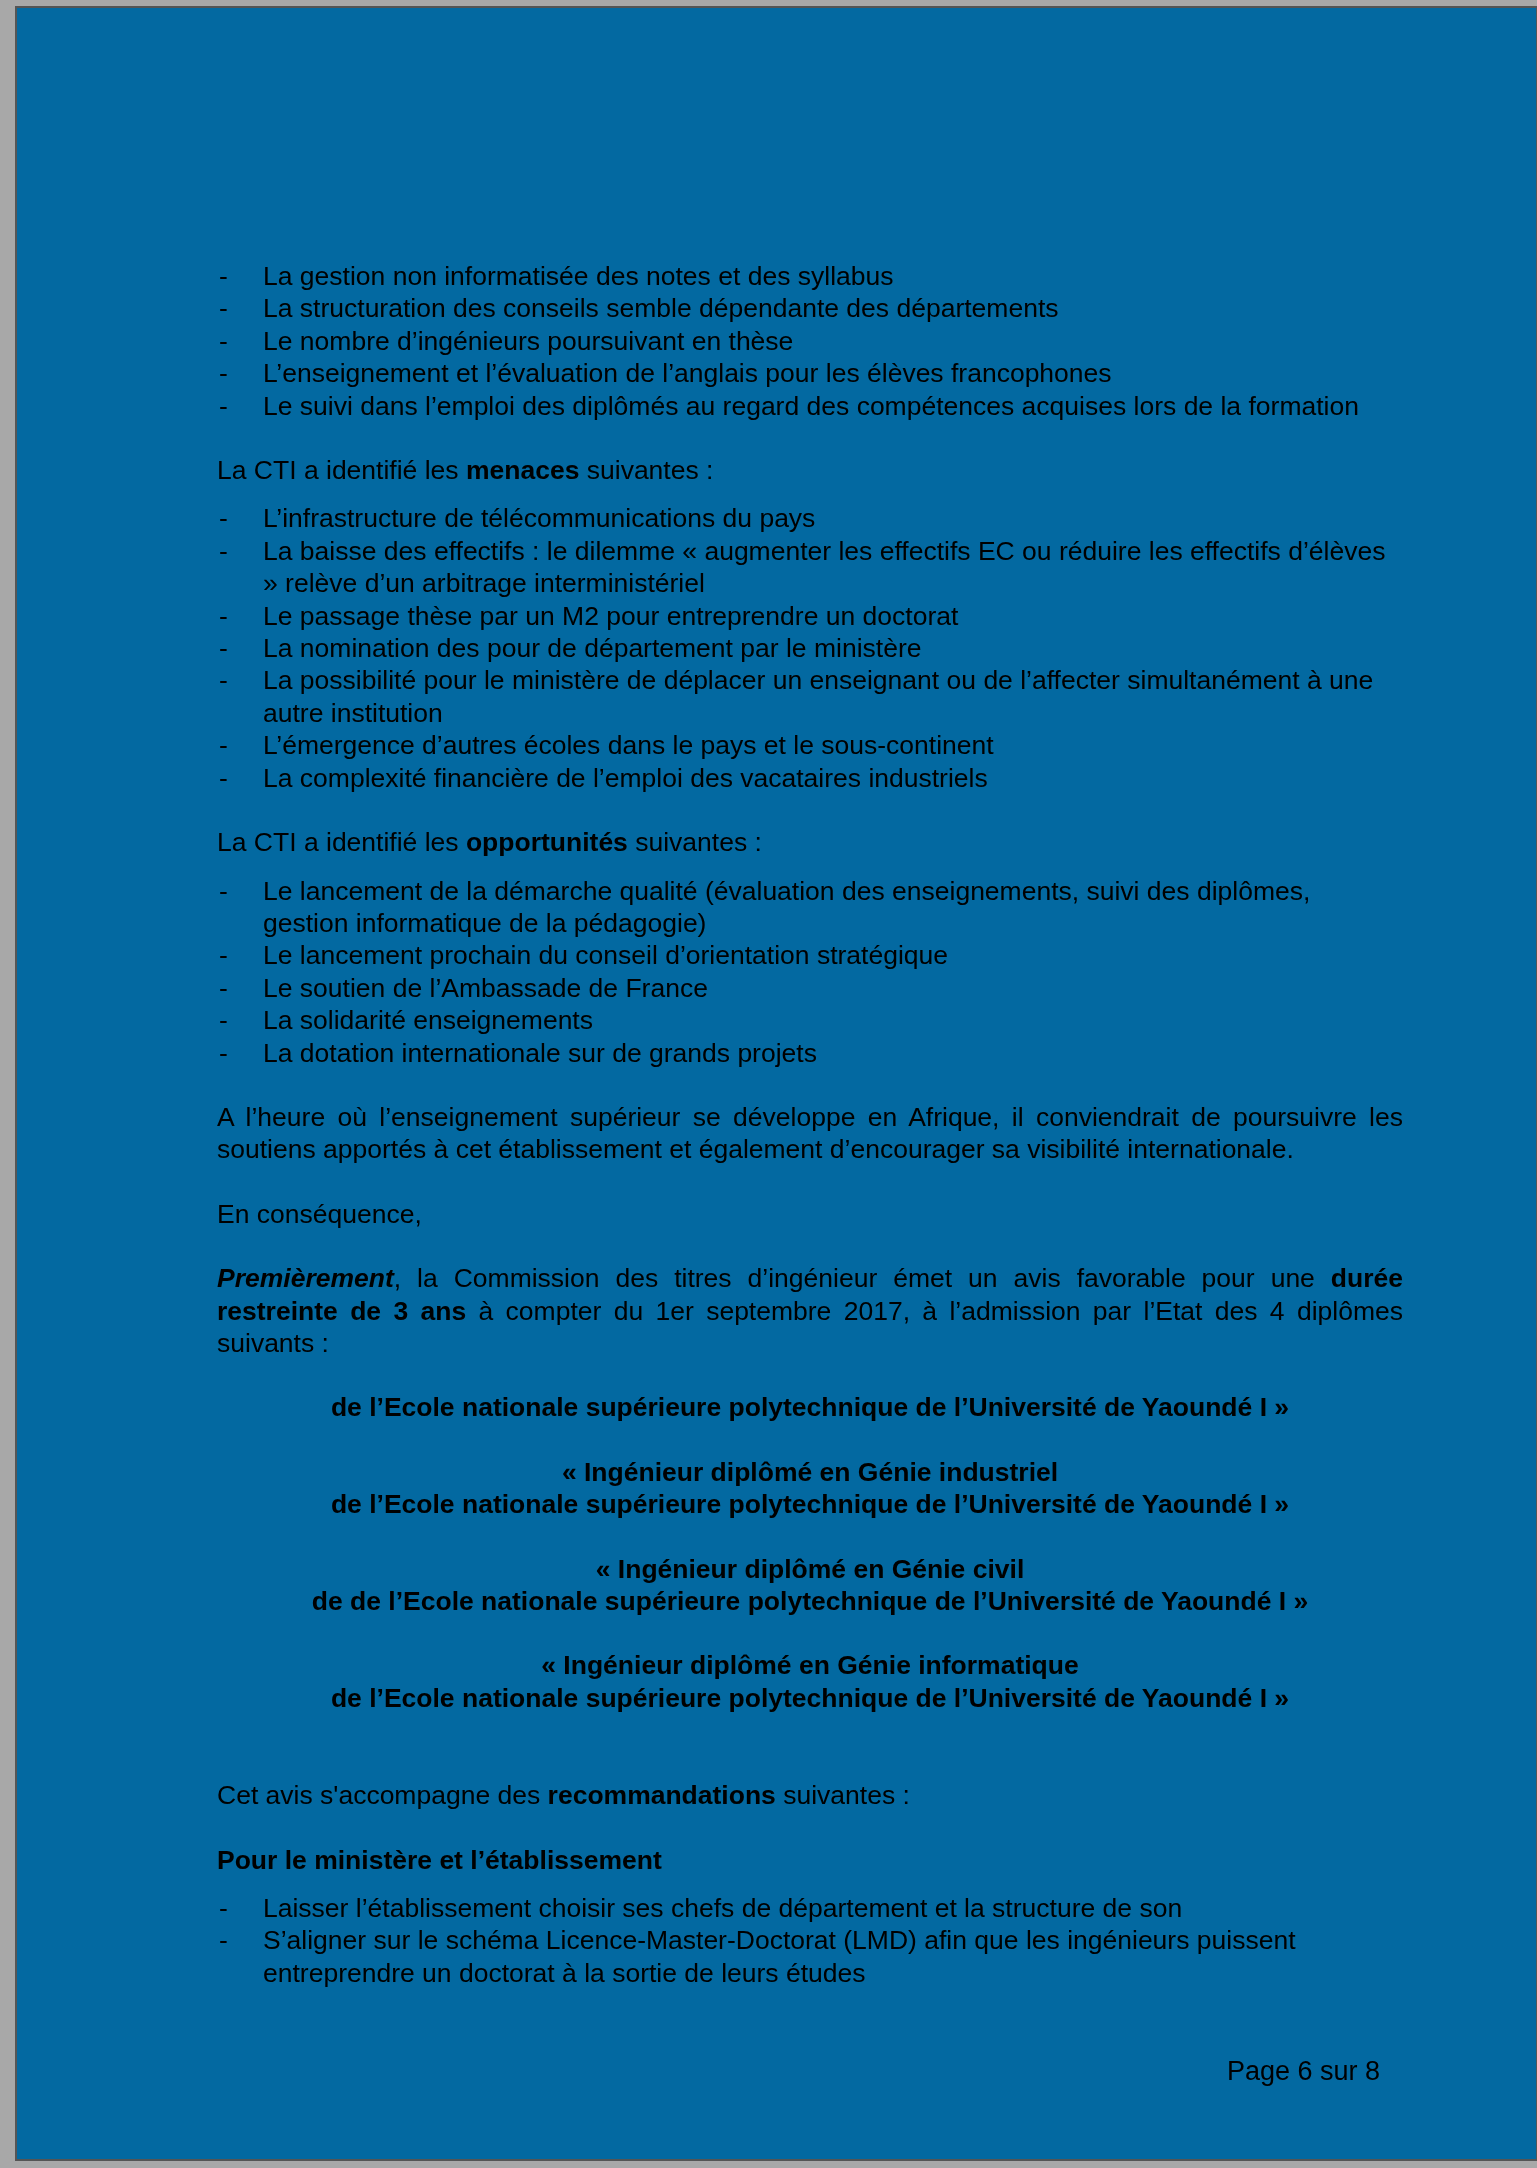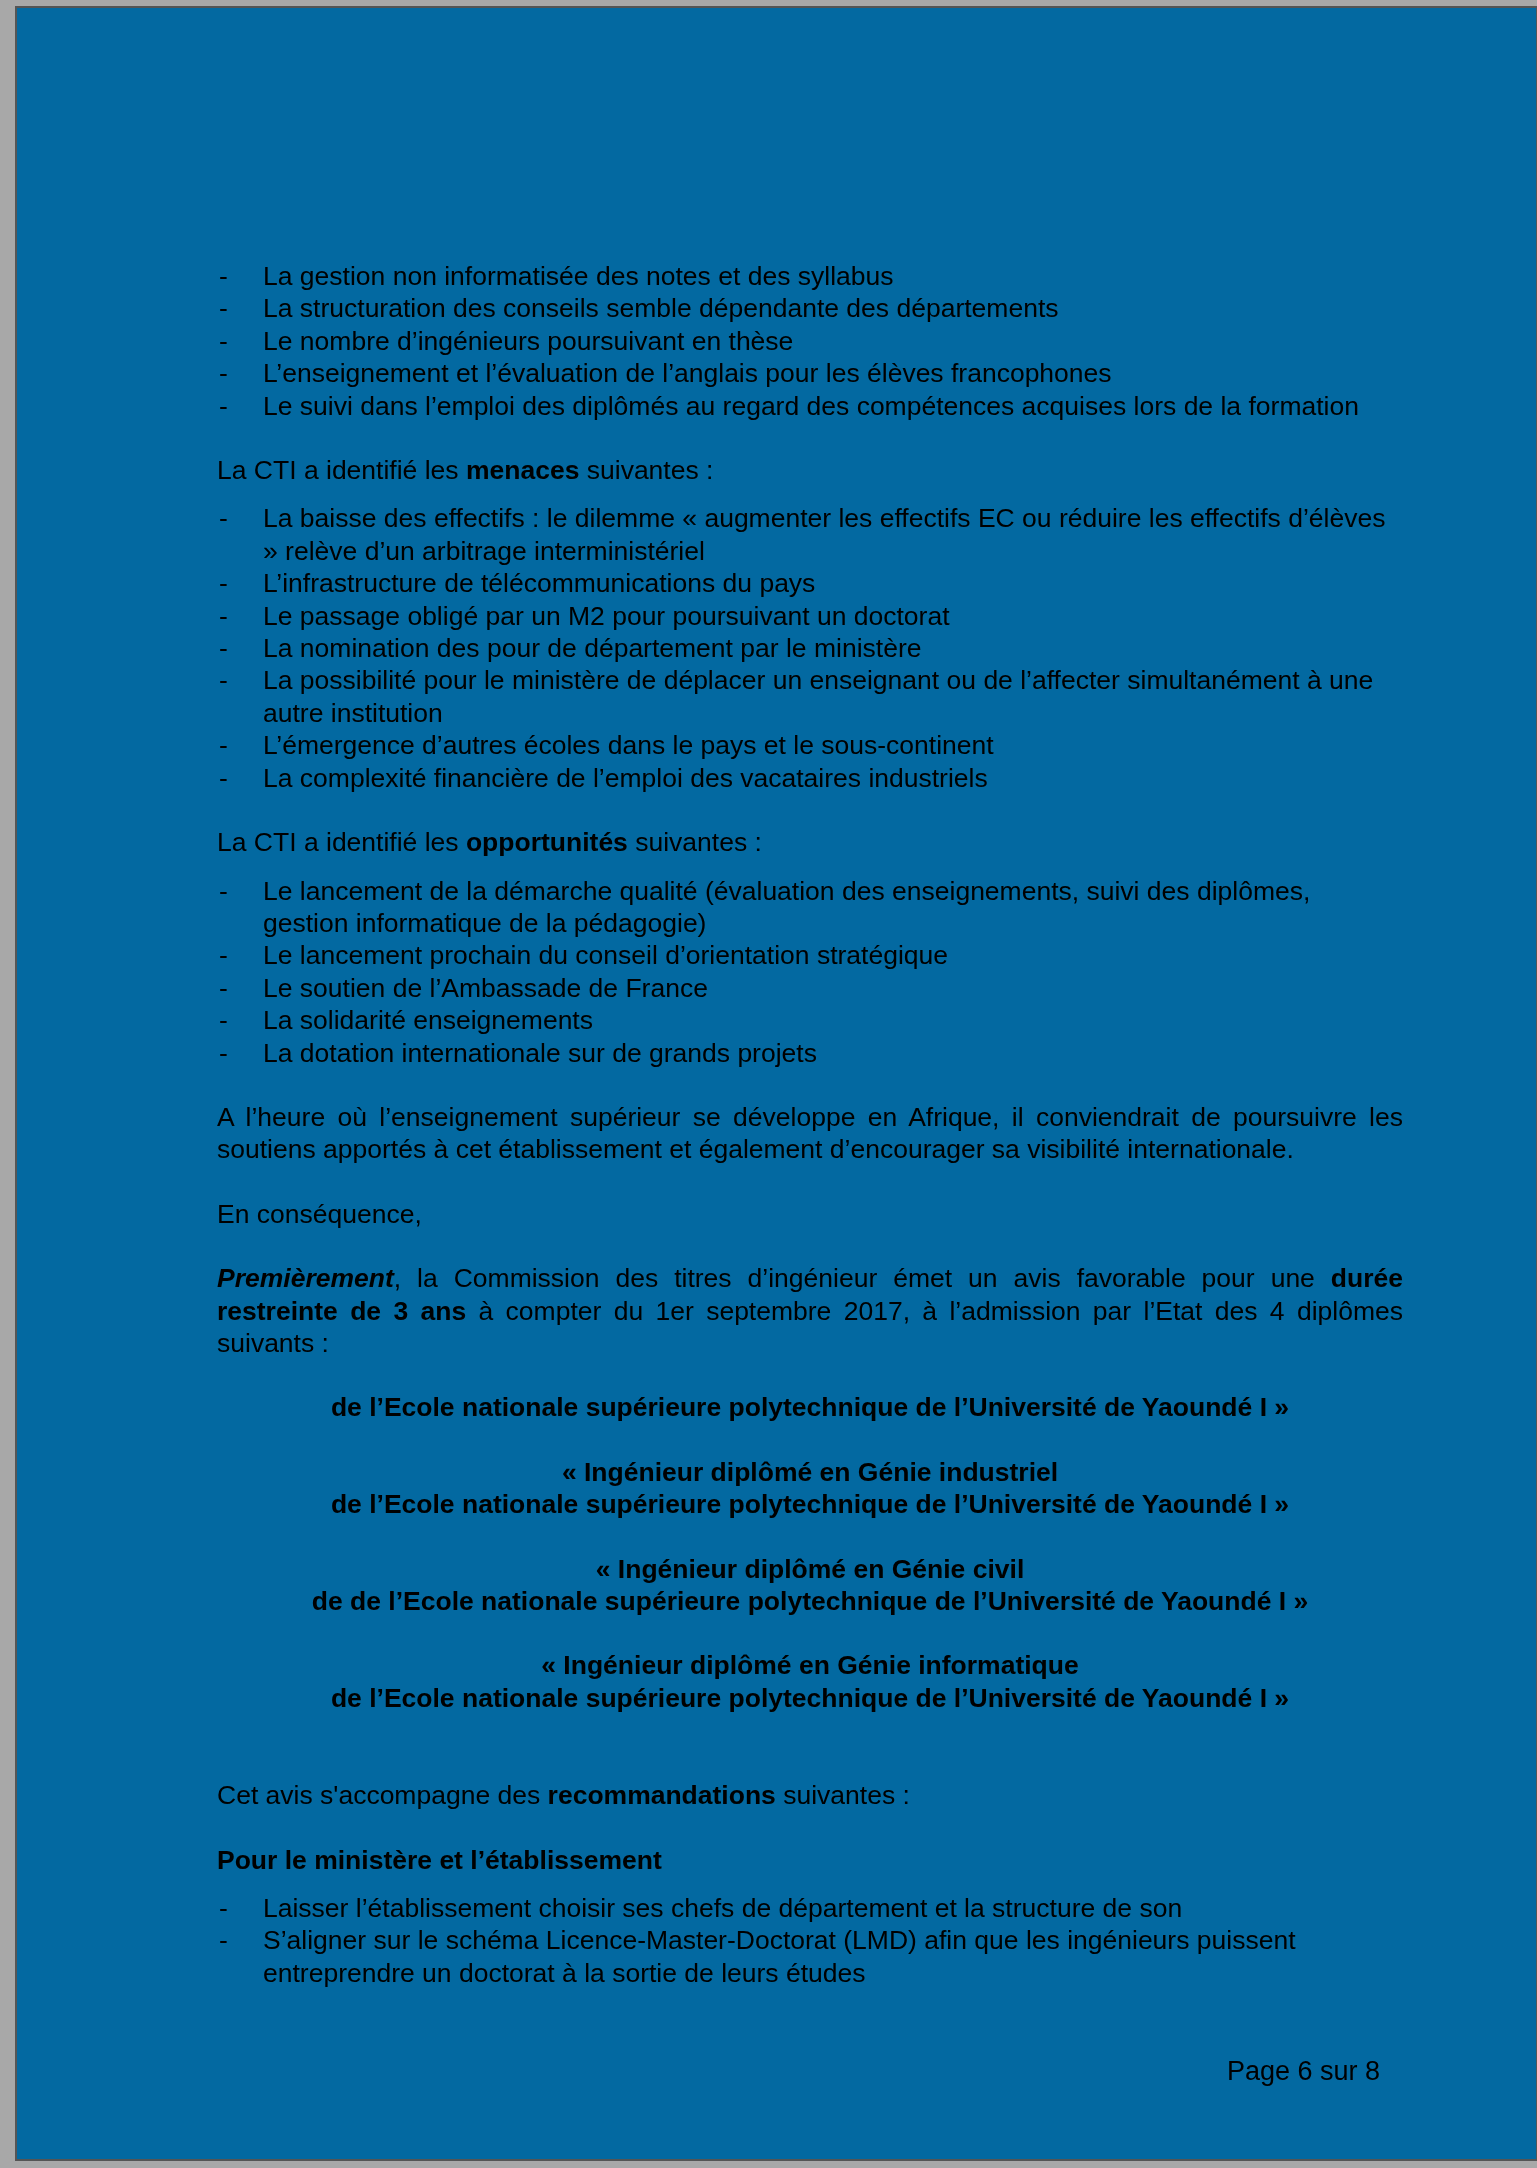--- a/index.html
+++ b/index.html
@@ -80,23 +80,23 @@
       <li>Le nombre d’ingénieurs poursuivant en thèse</li>
       <li>L’enseignement et l’évaluation de l’anglais pour les élèves francophones</li>
       <li>Le suivi dans l’emploi des diplômés au regard des compétences acquises lors de la formation</li>
     </ul>
 
     <div class="gap-m"></div>
 
     <p><span>La CTI a identifié les </span><b>menaces</b><span> suivantes :</span></p>
     <div class="gap-s"></div>
     <ul class="dash">
+      <li>L’infrastructure de télécommunications du pays</li>
       <li>La baisse des effectifs : le dilemme « augmenter les effectifs EC ou réduire les effectifs d’élèves » relève d’un arbitrage interministériel</li>
-      <li>L’infrastructure de télécommunications du pays</li>
-      <li>Le passage obligé par un M2 pour poursuivant un doctorat</li>
+      <li>Le passage thèse par un M2 pour entreprendre un doctorat</li>
       <li>La nomination des pour de département par le ministère</li>
       <li>La possibilité pour le ministère de déplacer un enseignant ou de l’affecter simultanément à une autre institution</li>
       <li>L’émergence d’autres écoles dans le pays et le sous-continent</li>
       <li>La complexité financière de l’emploi des vacataires industriels</li>
     </ul>
 
     <div class="gap-m"></div>
 
     <p><span>La CTI a identifié les </span><b>opportunités</b><span> suivantes :</span></p>
     <div class="gap-s"></div>

